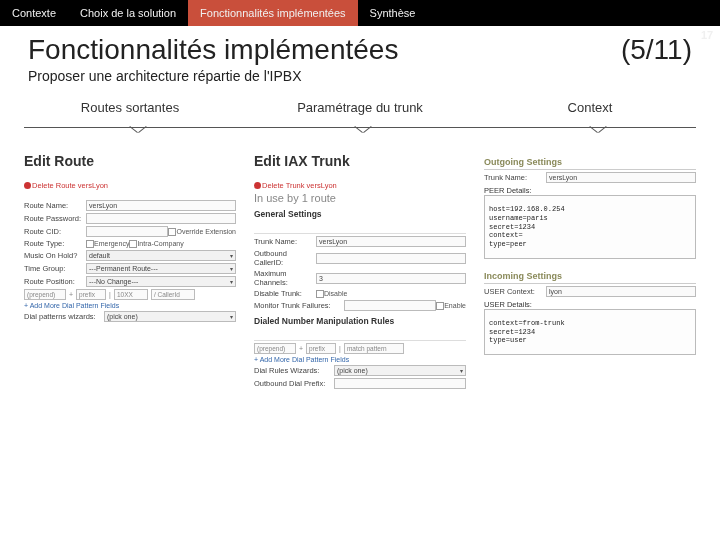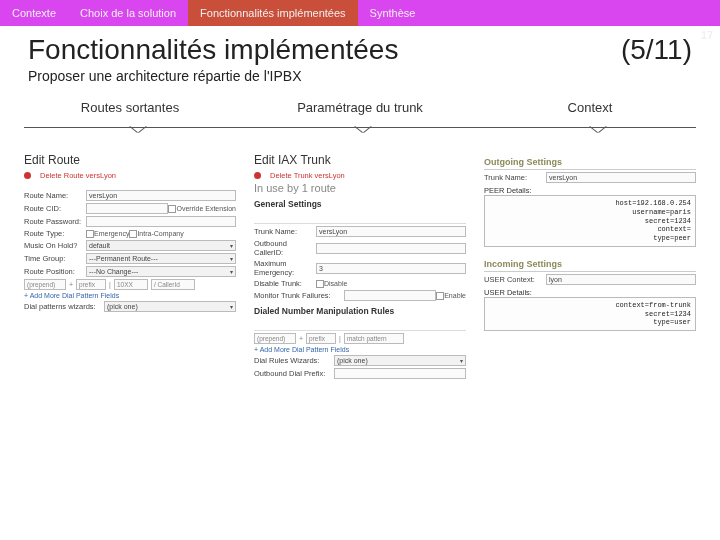--- a/index.html
+++ b/index.html
@@ -6,21 +6,21 @@
   body {
     width: 720px; height: 540px;
     font-family: Arial, Helvetica, sans-serif;
     background: #fff;
     overflow: hidden;
     position: relative;
   }
   
   .topbar {
     width: 100%; height: 26px;
-    background: #d946ef;
+    background: #000000;
     display: flex; align-items: center;
     color: #f0f0f0;
     font-size: 11px;
   }
   .topbar .nav-item {
     padding: 0 12px;
     height: 100%;
     display: flex; align-items: center;
     cursor: pointer;
   }
@@ -91,24 +91,24 @@
   
   .panel {
     margin-top: 6px;
     width: 100%;
     display: flex; flex-direction: column;
     gap: 2px;
     font-size: 8px;
     color: #444;
   }
   .panel-head {
-    font-size: 12px; font-weight: normal; color: #333;
-    margin-bottom: 2px;
-  }
-  .panel-del { color: #c33; font-size: 7.5px; display: flex; align-items: center; gap: 9px; }
+    font-size: 14px; font-weight: bold; color: #333;
+    margin-bottom: 10px;
+  }
+  .panel-del { color: #c33; font-size: 7.5px; display: flex; align-items: center; gap: 1px; }
   .panel-del .dot { width: 7px; height: 7px; border-radius: 50%; background: #c33; }
   .panel-sub { color: #888; font-size: 11px; }
   .row { display: flex; align-items: center; }
   .row .lab { width: 62px; font-size: 7.5px; color: #444; }
   .row .inp {
     flex: 1; height: 11px; border: 1px solid #bbb; background: #fafafa;
     font-size: 7px; padding: 0 2px; color: #444;
     display: flex; align-items: center;
     overflow: hidden; white-space: nowrap;
   }
@@ -141,24 +141,23 @@
     margin-top: 2px;
   }
   .ctx-body {
     width: 100%;
     font-size: 7.5px; color: #333;
   }
   .codebox {
     border: 1px solid #bbb; background: #fdfdfd;
     font-family: "Courier New", monospace;
     font-size: 7px; color: #222;
-    padding: 3px 4px;
+    padding: 9px 4px;
     line-height: 1.25;
     white-space: pre;
-    text-align: right;
   }
 </style>
 </head>
 <body>
 
 <div class="topbar">
   <div class="nav-item">Contexte</div>
   <div class="nav-item">Choix de la solution</div>
   <div class="nav-item active">Fonctionnalités implémentées</div>
   <div class="nav-item">Synthèse</div>
@@ -199,28 +198,28 @@
       <div class="panel-del">
         <span class="dot"></span>
         <span>Delete Route versLyon</span>
       </div>
       <div style="height:6px"></div>
       <div class="row">
           <div class="lab">Route Name:</div>
           <div class="inp">versLyon</div>
         </div>
       <div class="row">
+          <div class="lab">Route Password:</div>
+          <div class="inp"></div>
+        </div>
+      <div class="row">
           <div class="lab">Route CID:</div>
           <div class="inp"></div>
           <div class="chk"></div>
           <div class="chktxt">Override Extension</div>
-        </div>
-      <div class="row">
-          <div class="lab">Route Password:</div>
-          <div class="inp"></div>
         </div>
       <div class="row">
           <div class="lab">Route Type:</div>
           <div class="chk"></div>
           <div class="chktxt">Emergency</div>
           <div class="chk"></div>
           <div class="chktxt">Intra-Company</div>
         </div>
       <div class="row">
           <div class="lab">Music On Hold?</div>
@@ -274,21 +273,21 @@
       <div class="sec">General Settings</div>
       <div class="row">
           <div class="lab">Trunk Name:</div>
           <div class="inp">versLyon</div>
         </div>
       <div class="row">
           <div class="lab">Outbound CallerID:</div>
           <div class="inp"></div>
         </div>
       <div class="row">
-          <div class="lab">Maximum Emergency:</div>
+          <div class="lab">Maximum Channels:</div>
           <div class="inp">3</div>
         </div>
       <div class="row">
           <div class="lab">Disable Trunk:</div>
           <div class="chk"></div>
           <div class="chktxt">Disable</div>
         </div>
       <div class="row">
           <div class="lab" style="width:90px">Monitor Trunk Failures:</div>
           <div class="inp" style="flex:1"></div>

